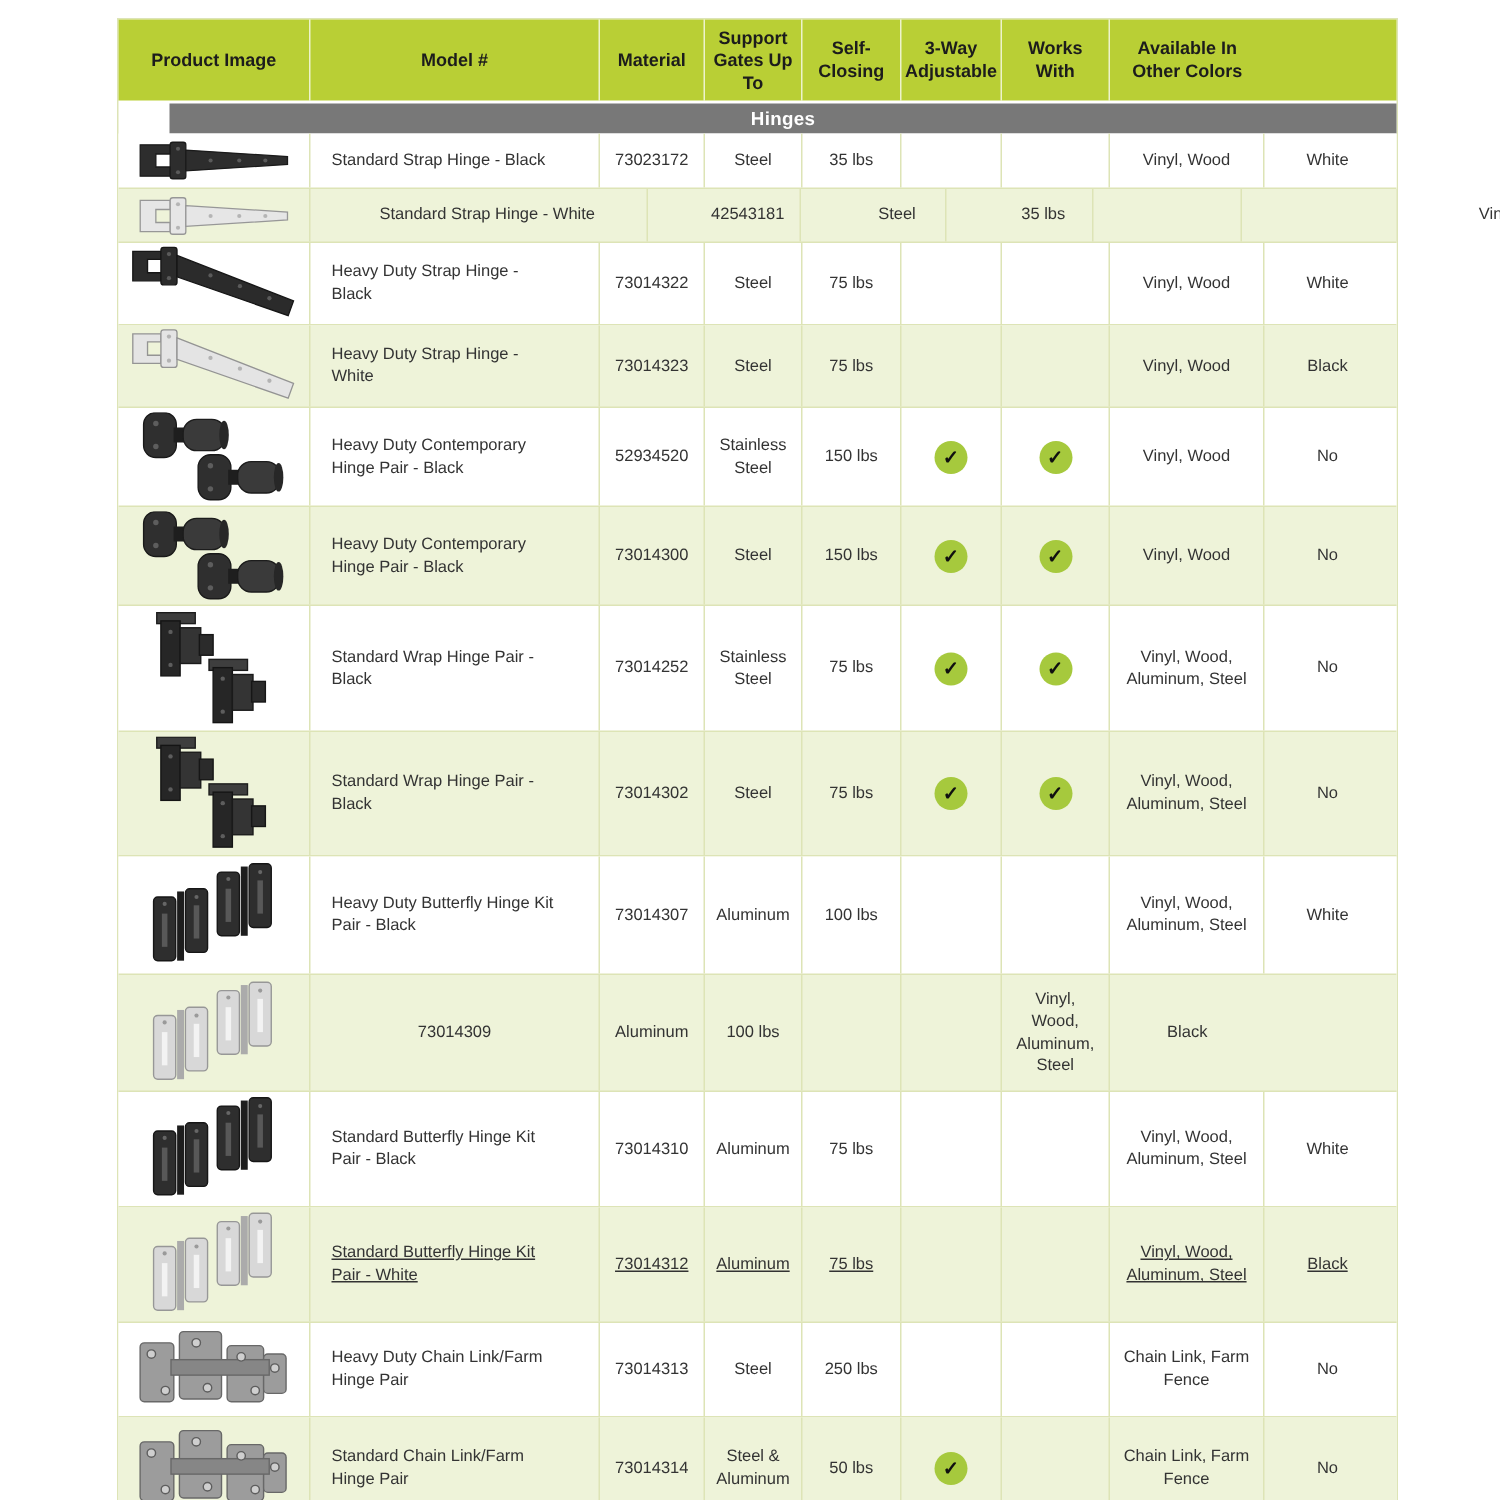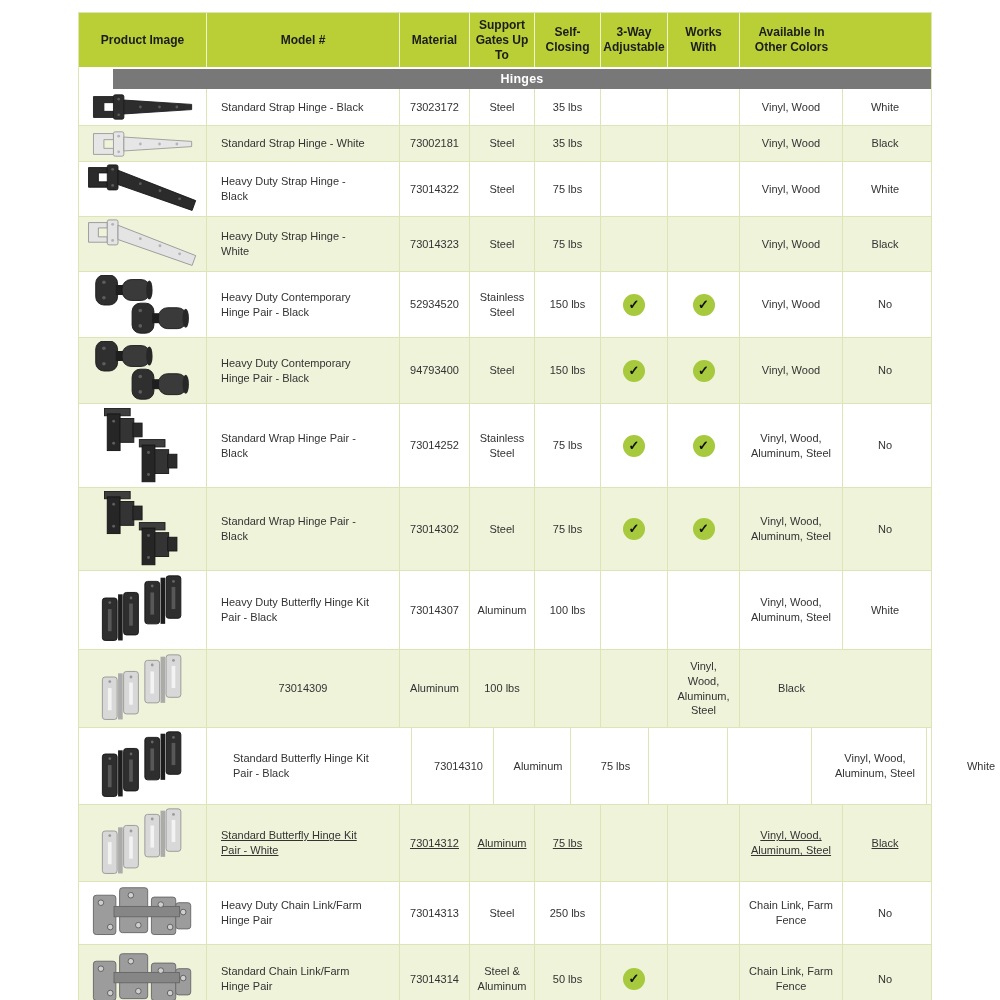--- a/index.html
+++ b/index.html
@@ -72,41 +72,41 @@
           <div class="cell">35 lbs</div>
           <div class="cell">
             <span class="check"></span>
           </div>
           <div class="cell">
             <span class="check"></span>
           </div>
           <div class="cell">Vinyl, Wood</div>
           <div class="cell">White</div>
         </div>
-        <div class="grid-row row alt" style="min-height: 35px;">
+        <div class="grid-row row alt" style="min-height: 35px; gap: 32px;">
           <div class="cell imgc">
             <span class="pimg">
               <svg width="106" height="30" viewBox="0 0 122 34">
     <g fill="#e6e6e6" stroke="#979797" stroke-width="1">
       <polygon points="4,5 27,5 27,12 16,12 16,22 27,22 27,29 4,29"></polygon>
       <rect x="27" y="3" width="12" height="28" rx="2"></rect>
       <polygon points="39,9 117,14 117,20 39,25"></polygon>
     </g>
     <g fill="#b5b5b5">
                   <circle cx="33" cy="8" r="1.6"></circle>
                   <circle cx="33" cy="26" r="1.6"></circle>
       <circle cx="58" cy="17" r="1.6"></circle>
                   <circle cx="80" cy="17" r="1.6"></circle>
                   <circle cx="100" cy="17" r="1.6"></circle>
                 </g>
   </svg>
             </span>
           </div>
           <div class="cell desc">Standard Strap Hinge - White</div>
-          <div class="cell">73002181</div>
+          <div class="cell">42543181</div>
           <div class="cell">Steel</div>
           <div class="cell">35 lbs</div>
           <div class="cell">
             <span class="check"></span>
           </div>
           <div class="cell">
             <span class="check"></span>
           </div>
           <div class="cell">Vinyl, Wood</div>
           <div class="cell">Black</div>
@@ -228,21 +228,21 @@
     <circle cx="9" cy="8" r="2" fill="#5d5d5d"></circle>
                   <circle cx="9" cy="25" r="2" fill="#5d5d5d"></circle>
     <rect x="22" y="11" width="8" height="11" fill="#1e1e1e"></rect>
     <rect x="29" y="5" width="31" height="23" rx="10" fill="#3a3a3a" stroke="#1c1c1c"></rect>
     <ellipse cx="59" cy="16.5" rx="3.5" ry="10.5" fill="#272727"></ellipse>
   </g>
               </svg>
             </span>
           </div>
           <div class="cell desc">Heavy Duty Contemporary Hinge Pair - Black</div>
-          <div class="cell">94793400</div>
+          <div class="cell">73014300</div>
           <div class="cell">Steel</div>
           <div class="cell">150 lbs</div>
           <div class="cell">
             <span class="check on">✓</span>
           </div>
           <div class="cell">
             <span class="check on">✓</span>
           </div>
           <div class="cell">Vinyl, Wood</div>
           <div class="cell">No</div>
@@ -387,21 +387,21 @@
           <div class="cell">100 lbs</div>
           <div class="cell">
             <span class="check"></span>
           </div>
           <div class="cell">
             <span class="check"></span>
           </div>
           <div class="cell">Vinyl, Wood, Aluminum, Steel</div>
           <div class="cell">Black</div>
         </div>
-        <div class="grid-row row" style="min-height: 74px; gap: 12px;">
+        <div class="grid-row row" style="min-height: 74px;">
           <div class="cell imgc">
             <span class="pimg">
               <svg width="86" height="72" viewBox="0 0 92 78">
                 <g transform="translate(2,20)">
     <rect x="0" y="6" width="16" height="46" rx="3" fill="#2e2e2e" stroke="#161616"></rect>
     <rect x="17" y="2" width="5" height="50" fill="#1d1d1d"></rect>
     <rect x="23" y="0" width="16" height="46" rx="3" fill="#2e2e2e" stroke="#161616"></rect>
     <rect x="6" y="18" width="4" height="24" fill="#585858"></rect>
     <rect x="29" y="12" width="4" height="24" fill="#585858"></rect>
     <circle cx="8" cy="11" r="1.5" fill="#666"></circle>

